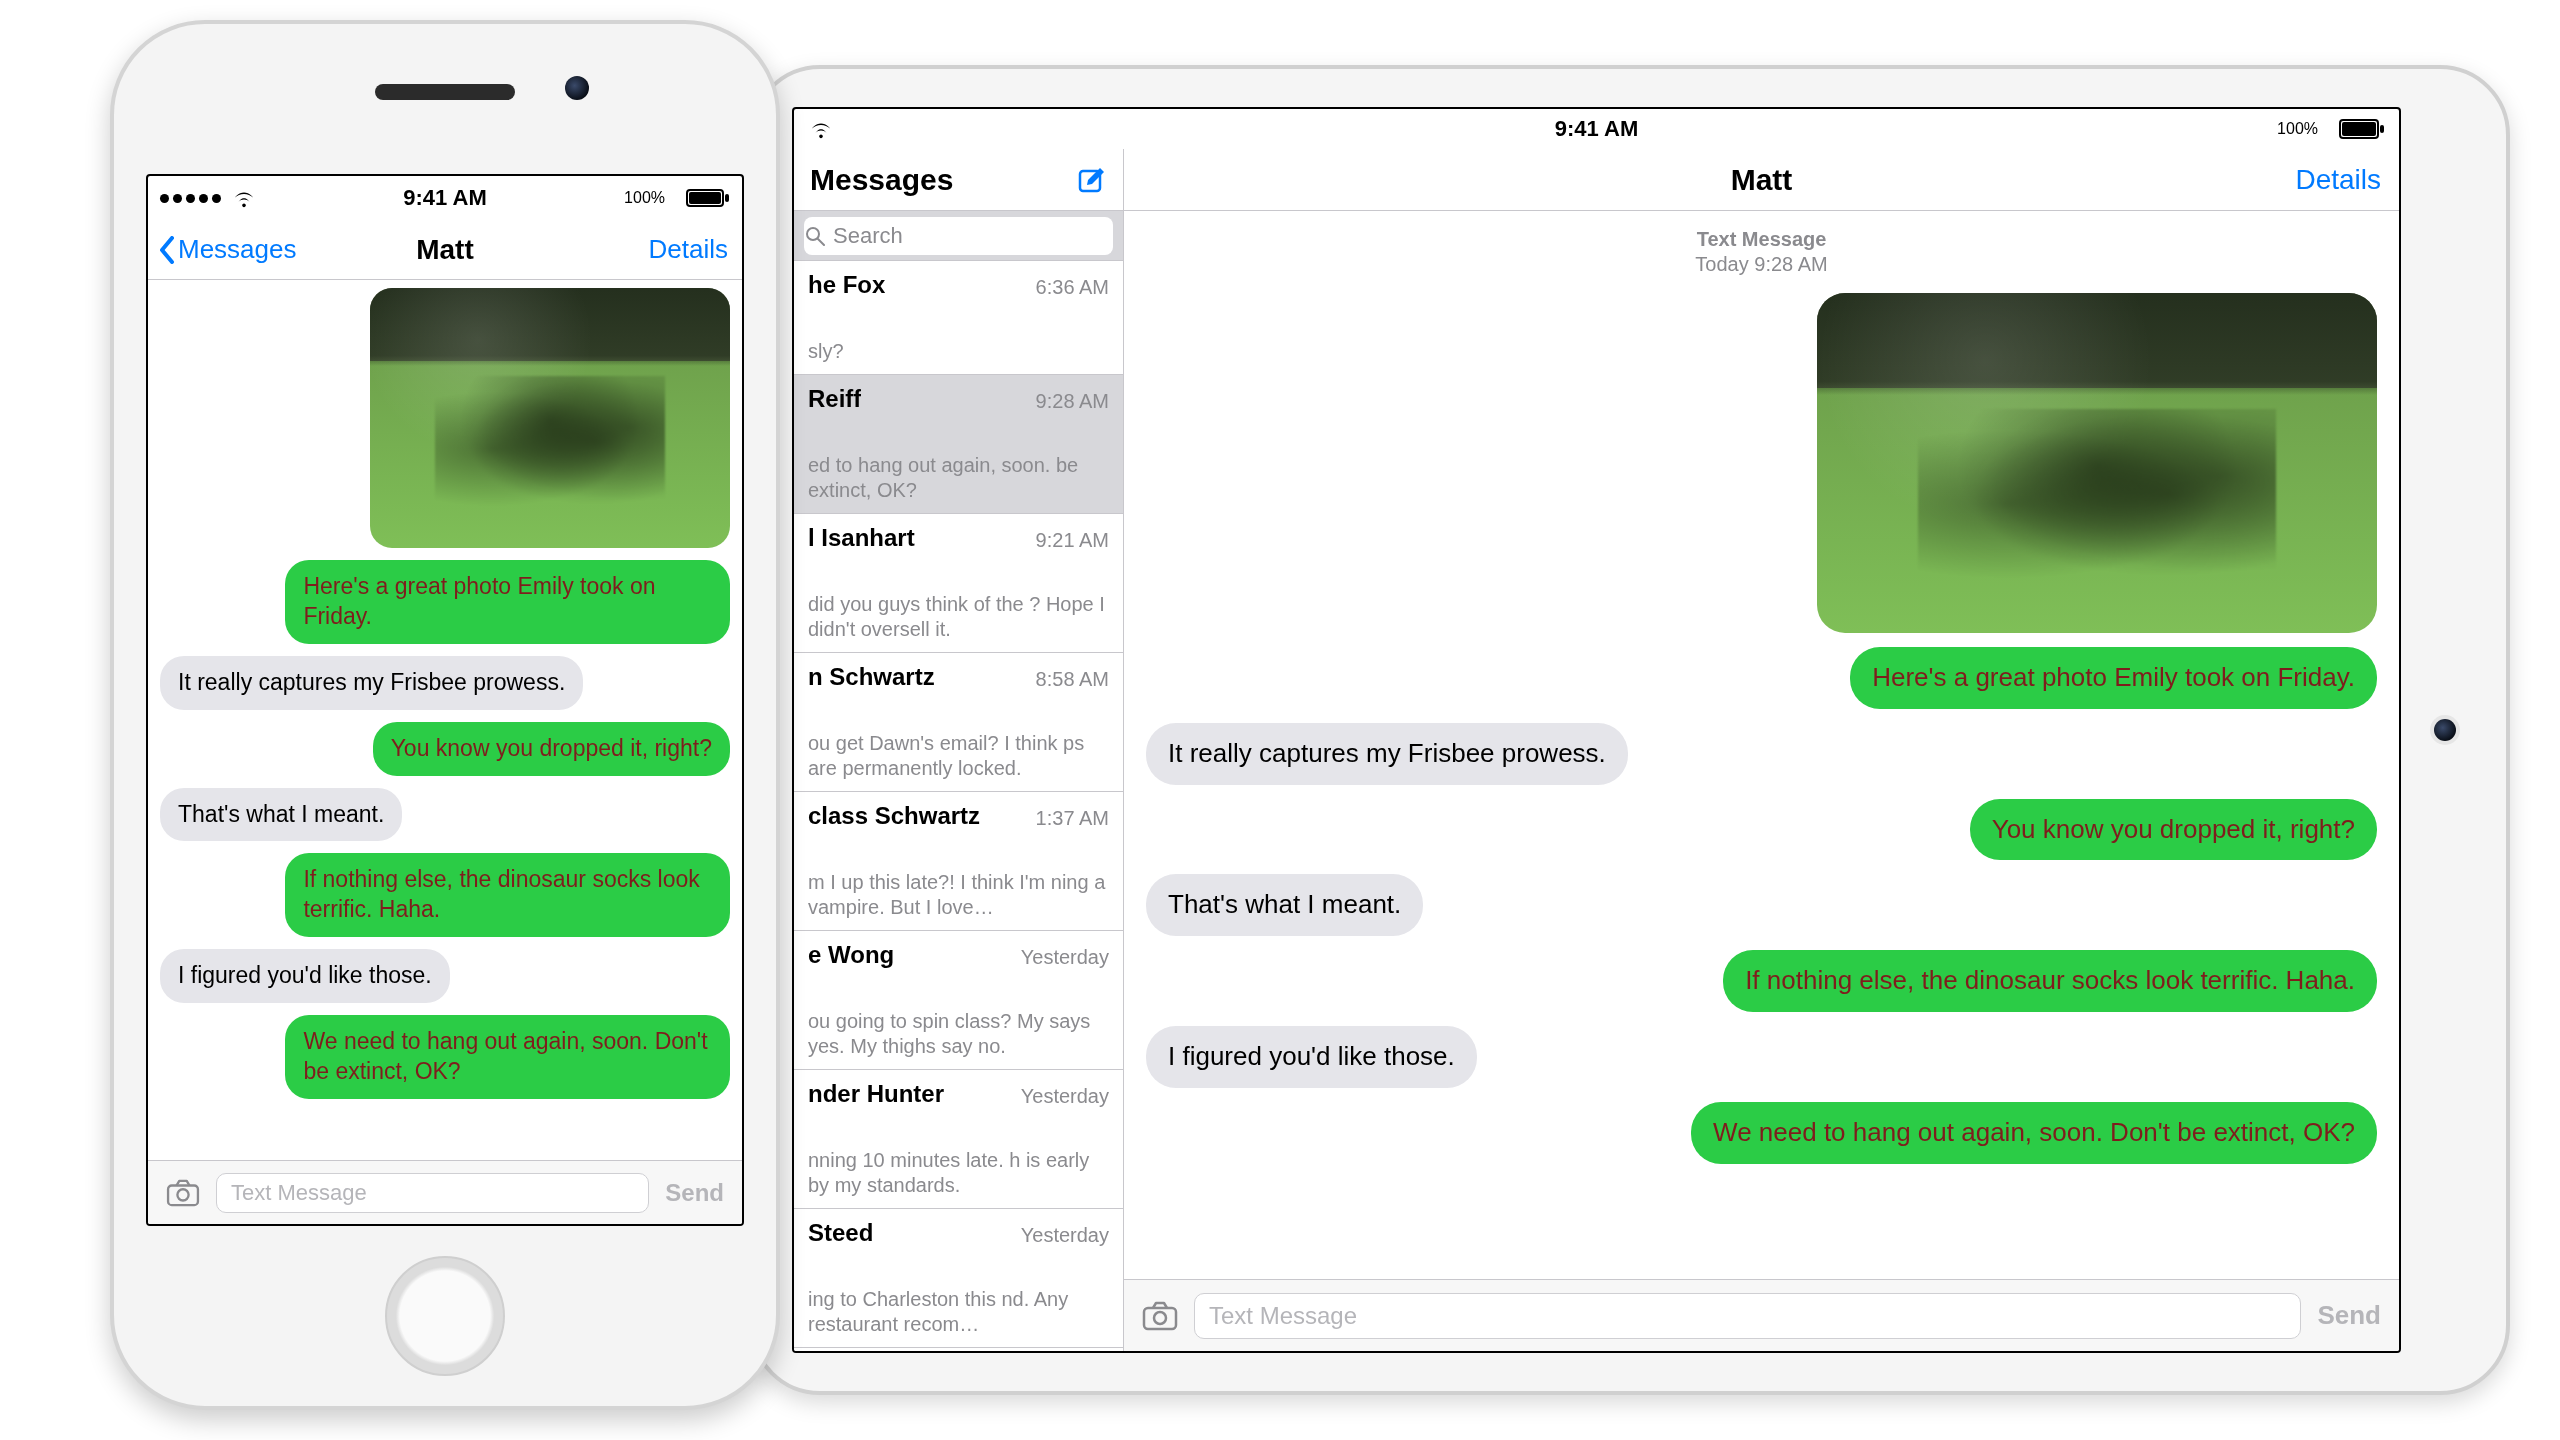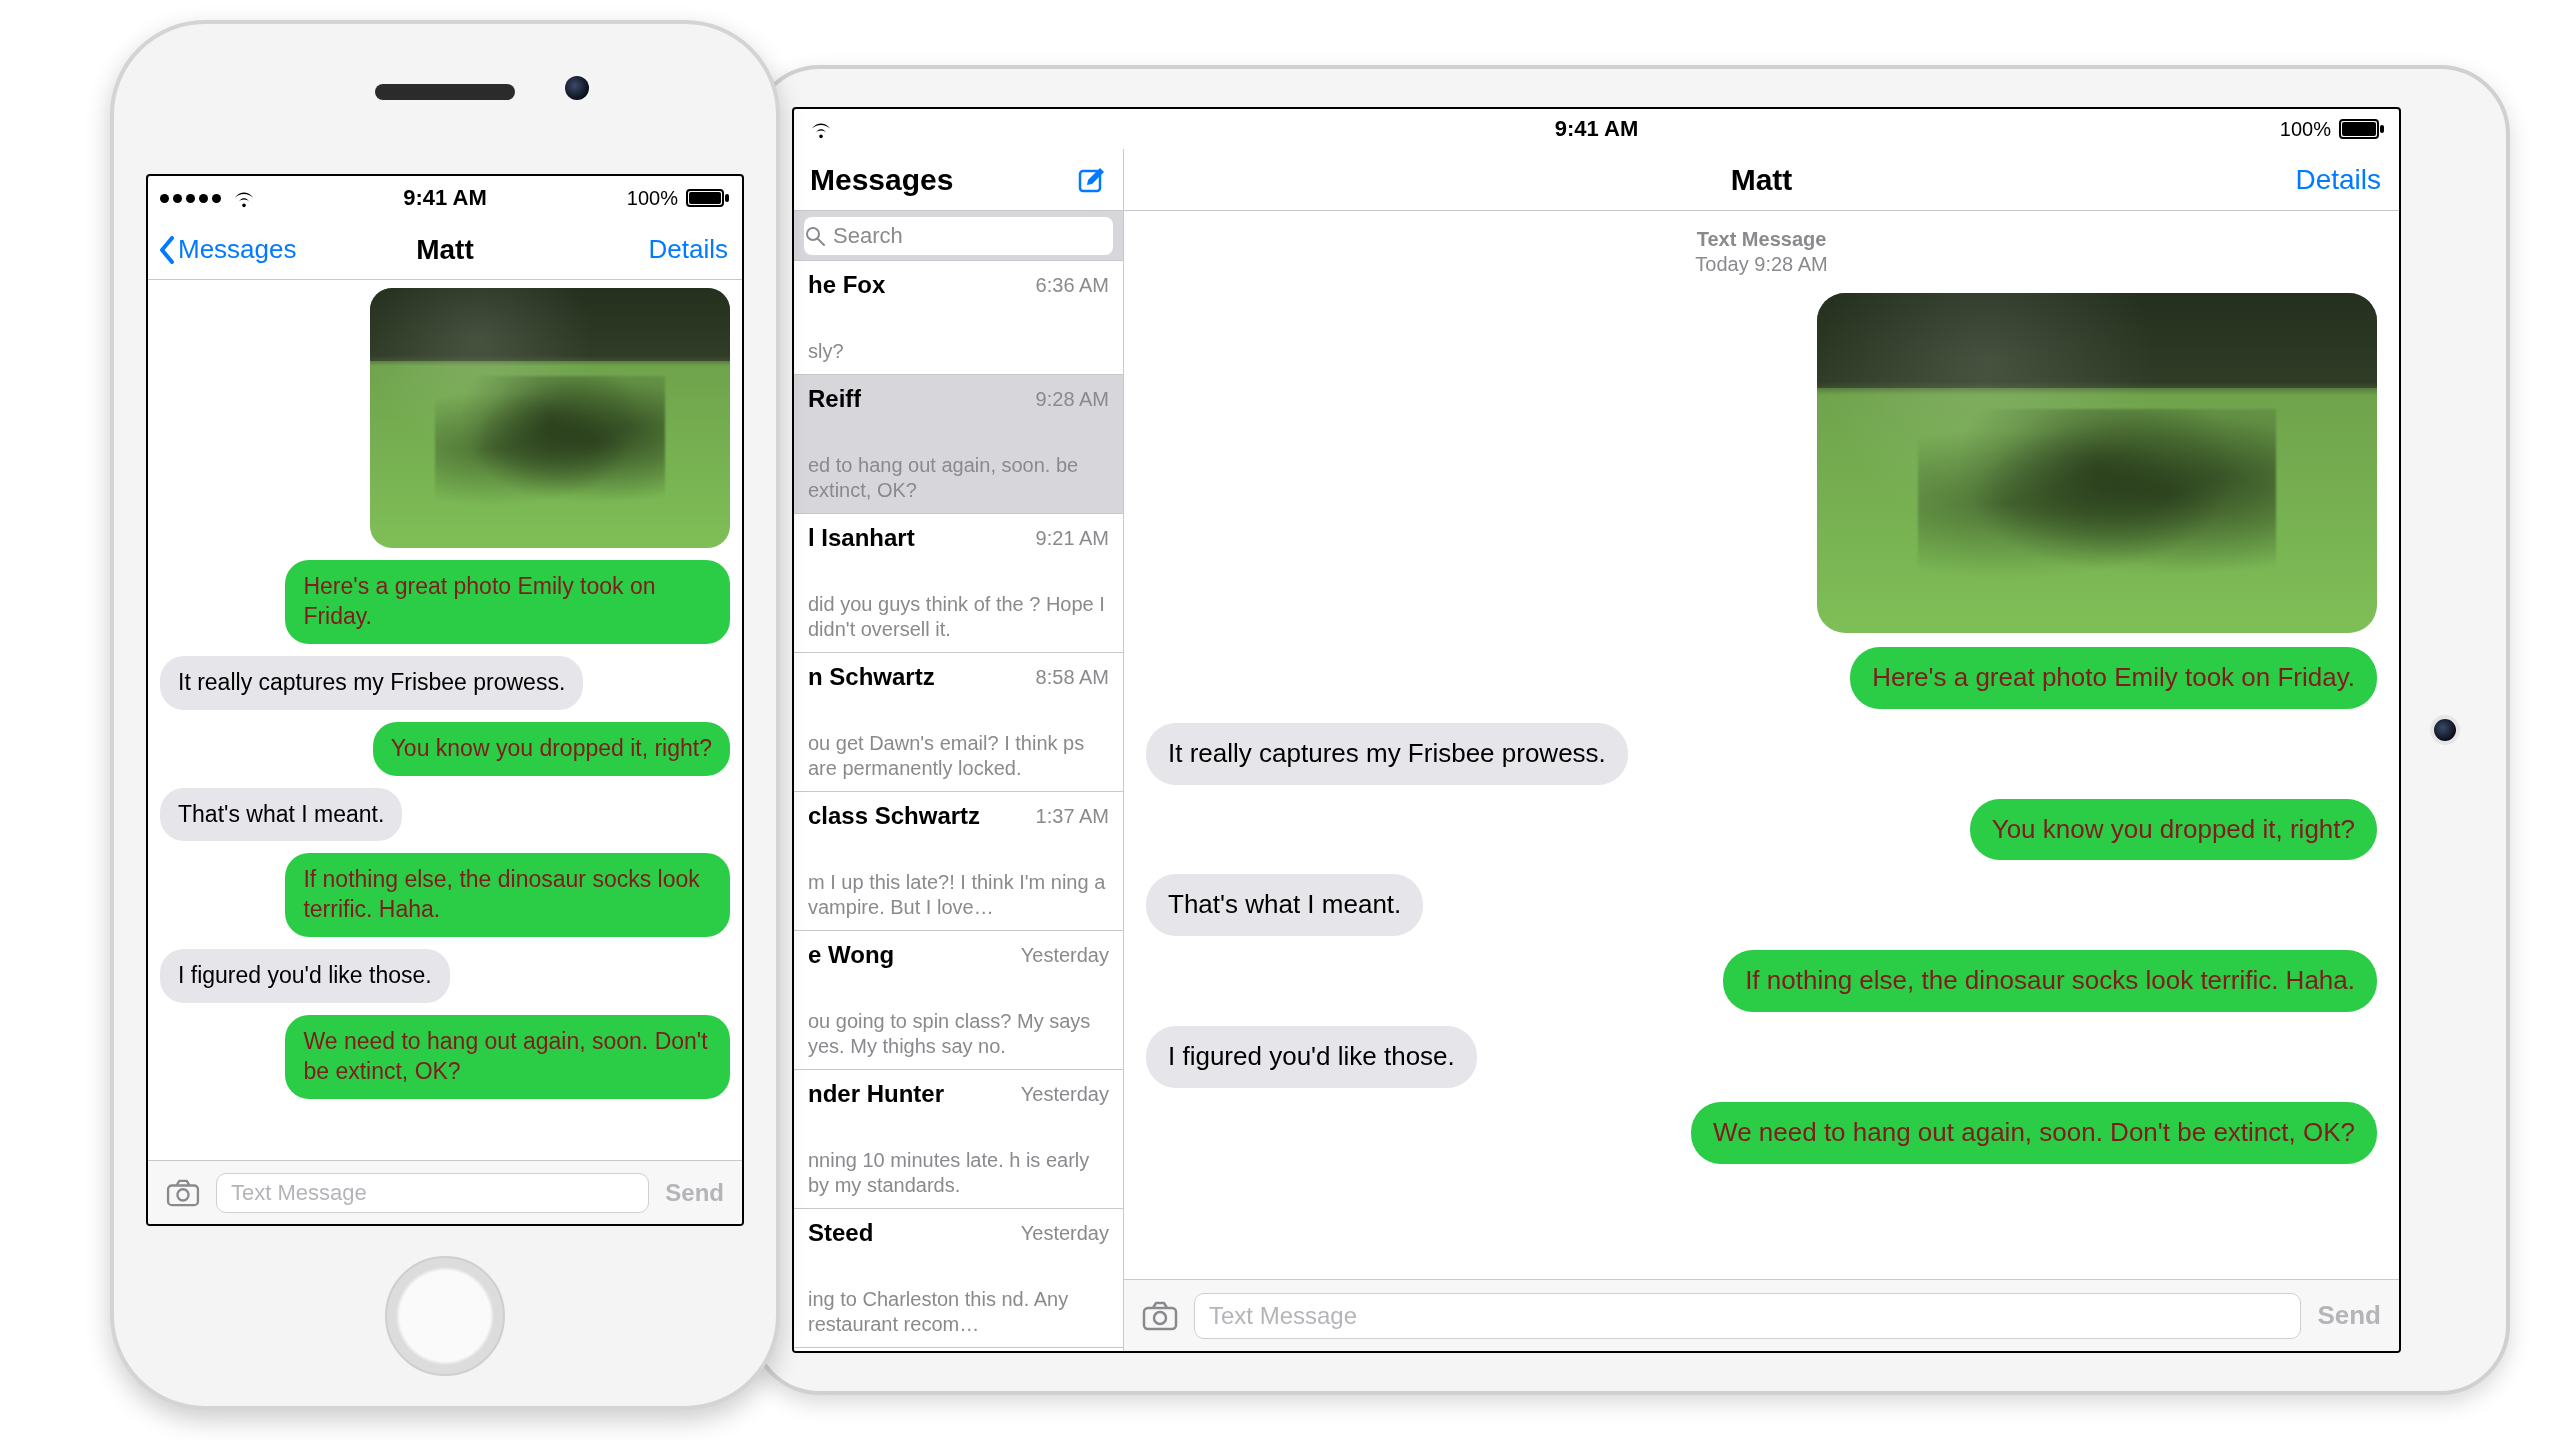--- a/index.html
+++ b/index.html
@@ -36,39 +36,39 @@
     border:2px solid #000;
     border-radius:4px;
     overflow:hidden;
     display:flex;flex-direction:column;
   }
   .ipad-cam{position:absolute;right:50px;top:50%;transform:translateY(-50%);width:22px;height:22px;border-radius:50%;background:radial-gradient(circle at 40% 40%,#3a4a6a,#0a0f18 70%);box-shadow:0 0 0 4px #e6e6e6;}
 
   
   .ipad-status{height:40px;display:flex;align-items:center;justify-content:space-between;padding:0 14px;font-size:22px;font-weight:600;}
   .ipad-status .center{position:absolute;left:0;right:0;text-align:center;pointer-events:none;font-weight:600;}
-  .bat{display:inline-flex;align-items:center;gap:8px;font-size:20px;font-weight:400;}
+  .bat{display:inline-flex;align-items:center;gap:21px;font-size:16px;font-weight:400;}
   .bat svg{display:block;}
 
   
   .ipad-body{flex:1;display:flex;min-height:0;}
   .ipad-sidebar{width:330px;flex:0 0 330px;display:flex;flex-direction:column;border-right:1px solid var(--ios-border);background:#fff;}
   .ipad-main{flex:1;display:flex;flex-direction:column;min-width:0;}
 
   
   .sb-header{height:62px;border-bottom:1px solid var(--ios-border);display:flex;align-items:center;justify-content:space-between;padding:0 16px;font-size:30px;font-weight:600;}
   .compose-icon{color:var(--ios-blue);}
   
   .sb-search{height:50px;border-bottom:1px solid var(--ios-border);background:#d7d7db;display:flex;align-items:center;padding:6px 10px;}
   .sb-search-field{flex:1;height:38px;border-radius:8px;background:#fff;display:flex;align-items:center;gap:8px;padding:0 1px;color:var(--ios-subtext);font-size:22px;}
   
   .conv-list{flex:1;overflow:hidden;}
   .conv{border-bottom:1px solid var(--ios-border);padding:10px 14px 10px 14px;}
   .conv.selected{background:#d7d7db;}
-  .conv-top{display:flex;justify-content:space-between;align-items:center;gap:4px;}
+  .conv-top{display:flex;justify-content:space-between;align-items:flex-end;gap:4px;}
   .conv-name{font-size:24px;font-weight:700;white-space:nowrap;overflow:hidden;text-overflow:ellipsis;}
   .conv-time{font-size:20px;color:var(--ios-subtext);white-space:nowrap;}
   .conv-preview{color:var(--ios-subtext);font-size:20px;line-height:1.25;max-height:50px;overflow:hidden;margin-top:40px;}
 
   
   .main-header{height:62px;border-bottom:1px solid var(--ios-border);display:flex;align-items:center;justify-content:center;position:relative;font-size:30px;font-weight:700;}
   .main-header .details{position:absolute;right:18px;color:var(--ios-blue);font-weight:400;font-size:28px;}
 
   
   .thread{flex:1;overflow:auto;padding:10px 22px 10px 22px;display:flex;flex-direction:column;gap:14px;}

